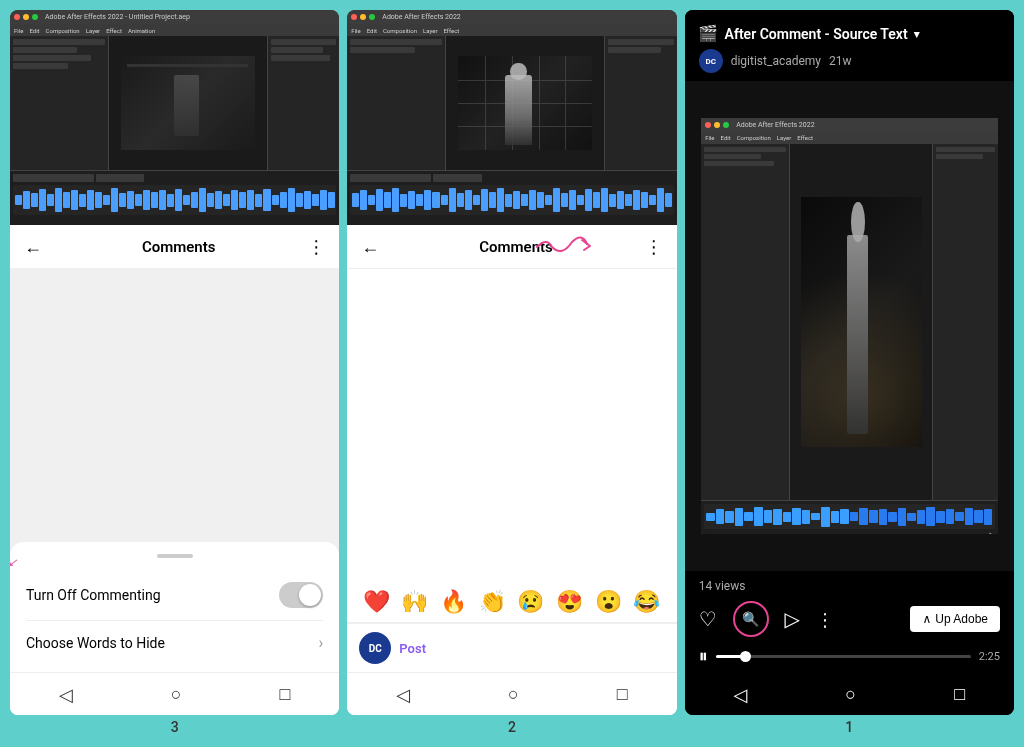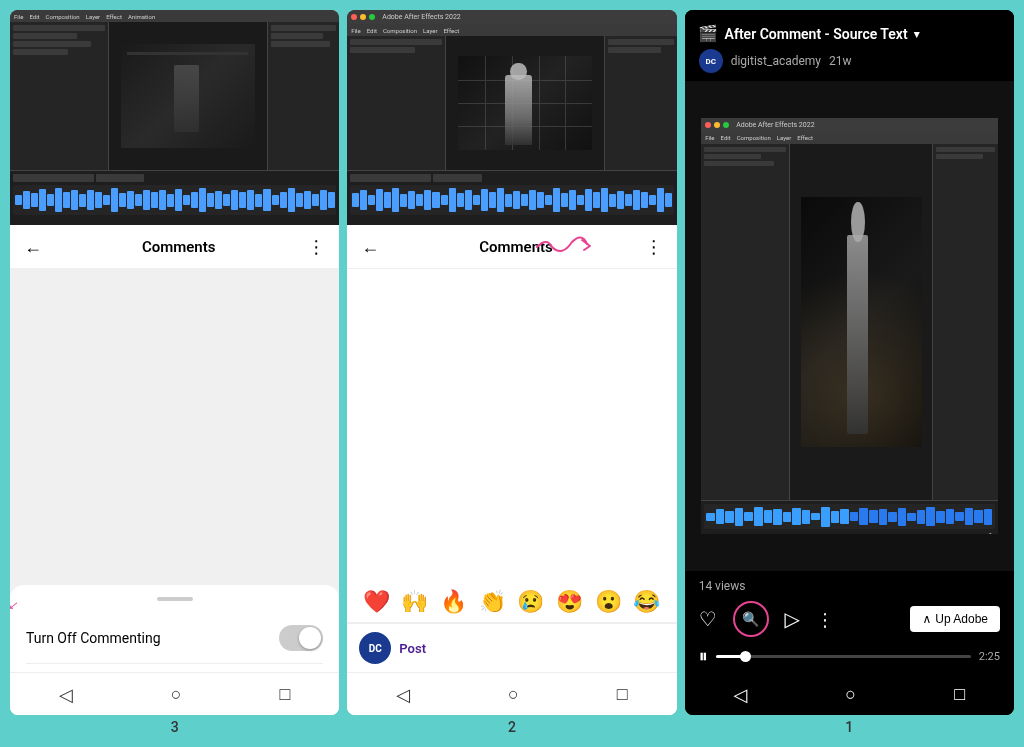--- a/index.html
+++ b/index.html
@@ -262,21 +262,21 @@
     .comment-input {
       flex: 1;
       border: none;
       outline: none;
       font-size: 13px;
       color: #999;
       background: transparent;
     }
     .post-btn {
       font-size: 13px;
-      color: #4c1d95;
+      color: #8b5cf6;
       font-weight: 600;
       cursor: pointer;
     }
     
     .panel1-container {
       display: flex;
       flex-direction: column;
       background: #000;
       flex: 1;
       border-radius: 8px;
@@ -449,20 +449,26 @@
   </style>
 </head>
 <body>
 
 <div class="main-container">
 
   <div style="display:flex;flex-direction:column;flex:1;">
     <div class="phone-panel">
 
       <div class="video-area ae-mock" style="height:215px;">
+        <div class="ae-titlebar">
+          <div class="ae-dot" style="background:#ff5f56;"></div>
+          <div class="ae-dot" style="background:#ffbd2e;"></div>
+          <div class="ae-dot" style="background:#27c93f;"></div>
+          <span class="ae-titlebar-text">Adobe After Effects 2022 - Untitled Project.aep</span>
+        </div>
         <div class="ae-menubar">
           <span>File</span>
           <span>Edit</span>
           <span>Composition</span>
           <span>Layer</span>
           <span>Effect</span>
           <span>Animation</span>
         </div>
         <div class="ae-workspace">
           <div class="ae-left-panel">
@@ -554,20 +560,24 @@
           <div class="sheet-handle"></div>
           <div class="sheet-item" style="position:relative;">
 
             <span style="position:absolute;left:-2px;top:-14px;color:#e84393;font-size:11px;font-style:italic;">↙</span>
             <span class="sheet-item-label">Turn Off Commenting</span>
             <div class="toggle">
               <div class="toggle-thumb"></div>
             </div>
           </div>
           <div class="sheet-divider"></div>
+          <div class="sheet-item">
+            <span class="sheet-item-label">Choose Words to Hide</span>
+            <span class="sheet-item-arrow">›</span>
+          </div>
         </div>
       </div>
 
       <div class="phone-nav">
         <span class="nav-btn">◁</span>
         <span class="nav-btn">○</span>
         <span class="nav-btn">□</span>
       </div>
     </div>
     <div class="panel-number">3</div>

